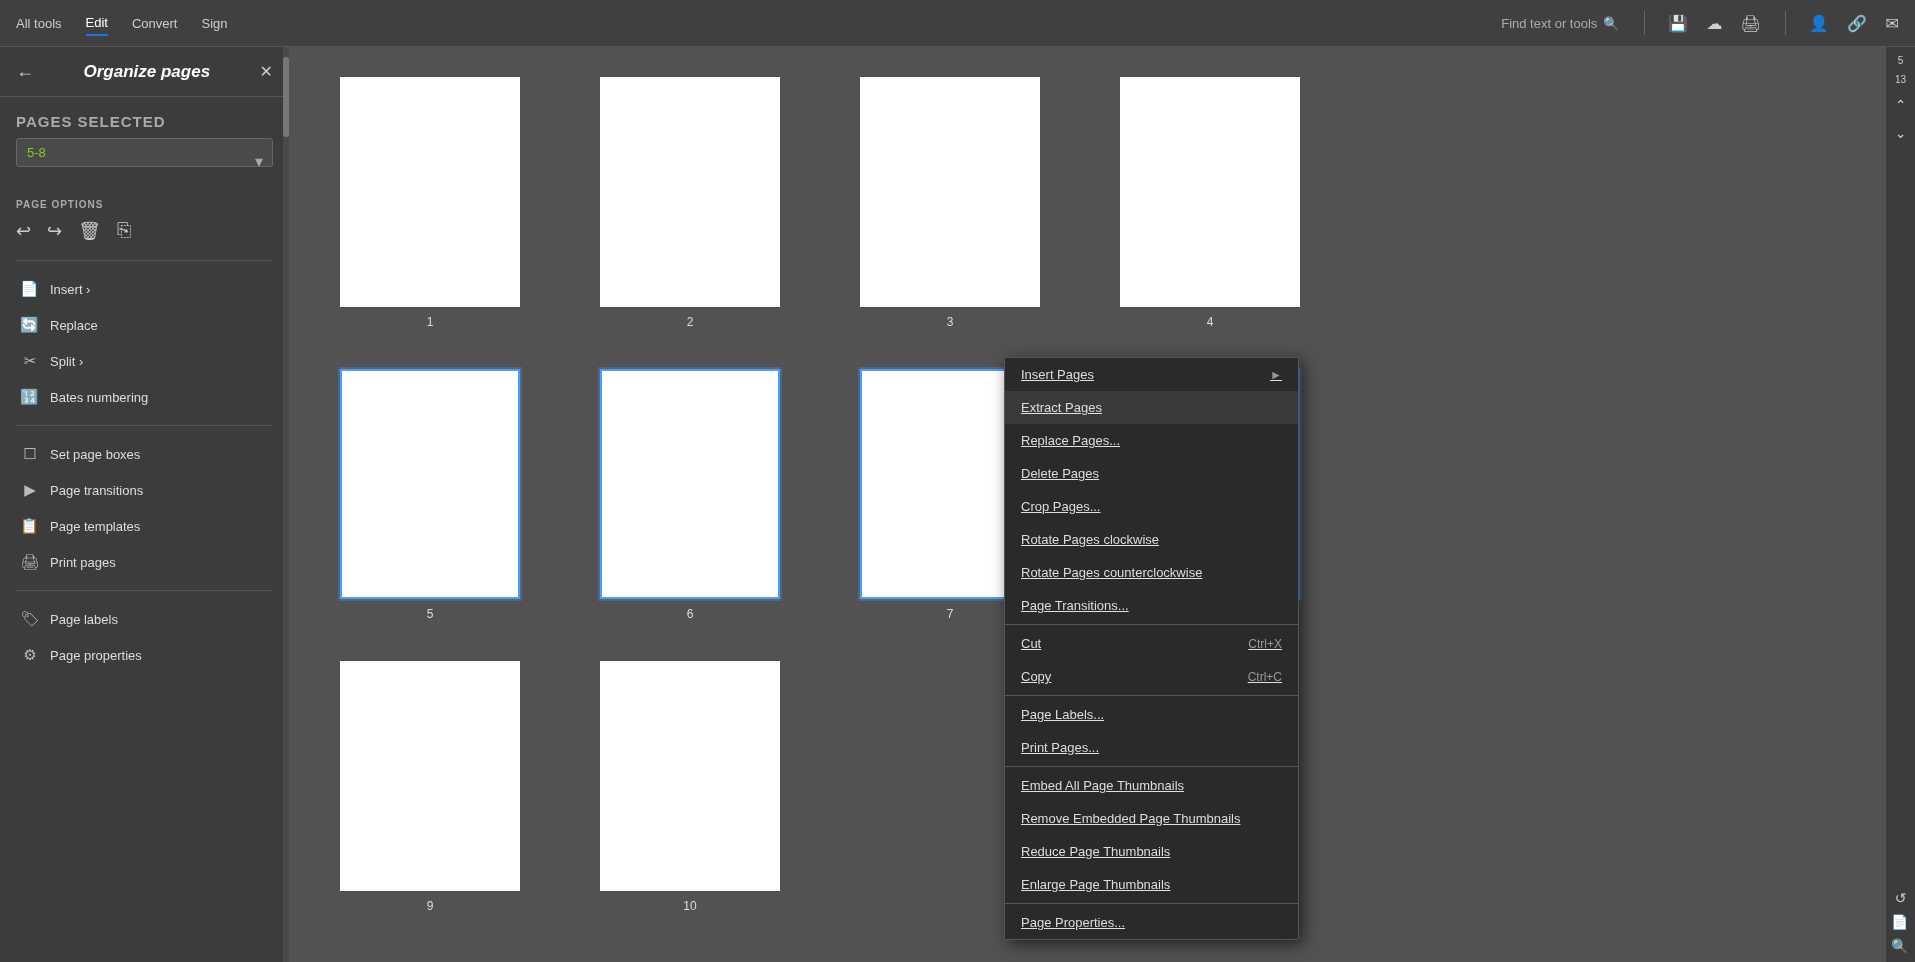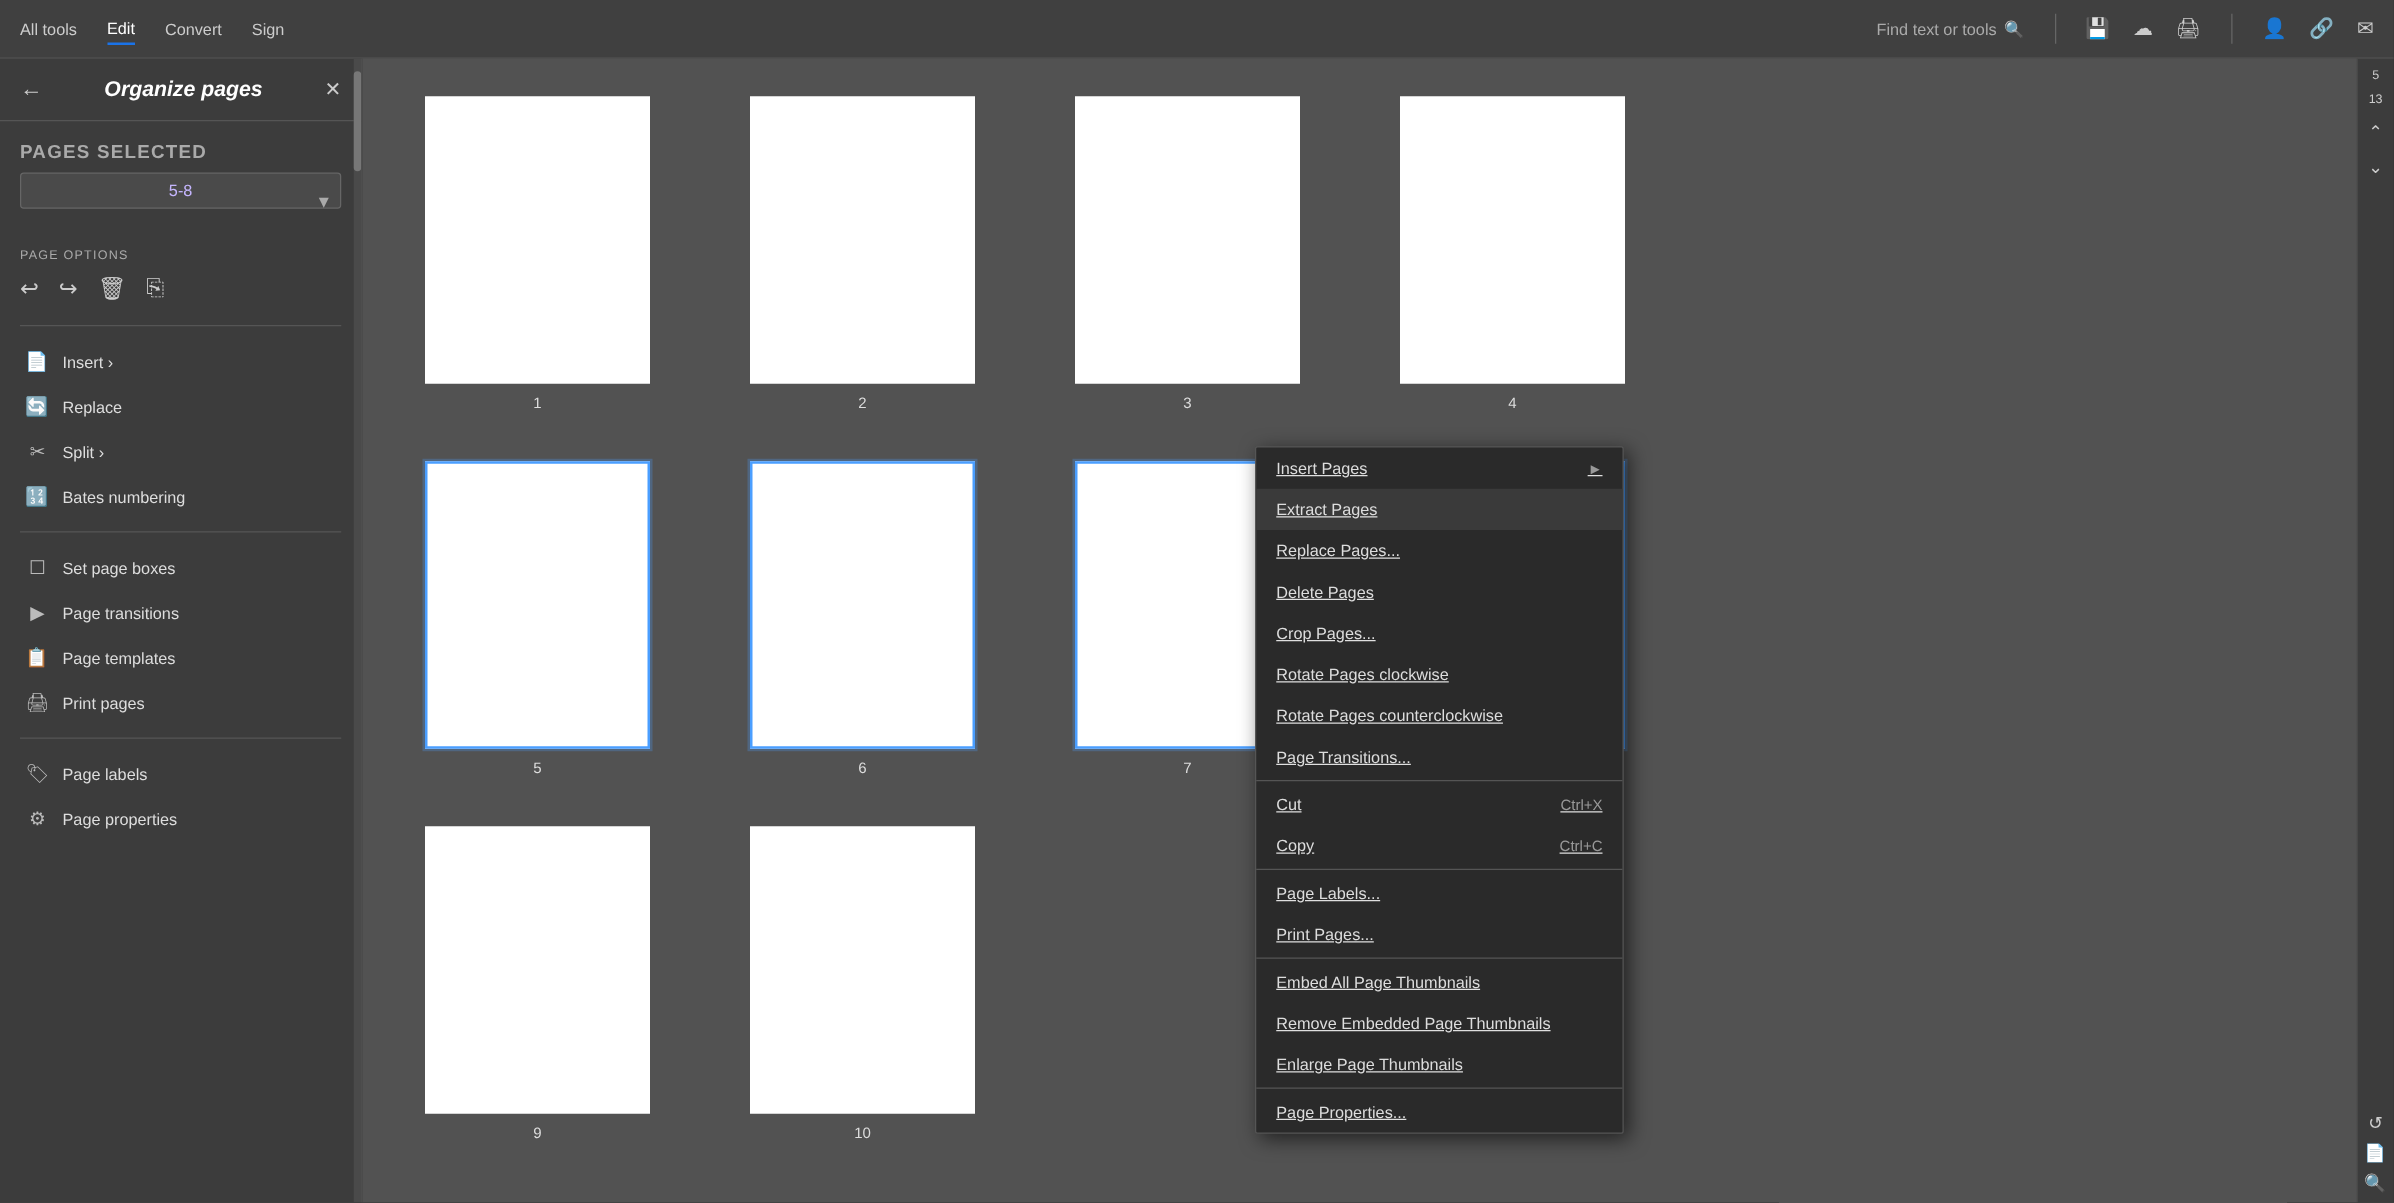--- a/index.html
+++ b/index.html
@@ -103,46 +103,45 @@
       color: #aaa;
       letter-spacing: 1px;
       margin-bottom: 8px;
       margin-top: 4px;
     }
 
     .pages-select {
       width: 100%;
       background: #4a4a4a;
       border: 1px solid #666;
-      color: #c4b5fd;
+      color: #84cc16;
       padding: 6px 10px;
       font-size: 13px;
       border-radius: 3px;
       margin-bottom: 16px;
       appearance: none;
       cursor: pointer;
-      text-align: center;
     }
     .select-wrapper {
       position: relative;
       margin-bottom: 16px;
     }
     .select-wrapper::after {
       content: '▾';
       position: absolute;
       right: 10px;
       top: 50%;
       transform: translateY(-50%);
       color: #aaa;
       pointer-events: none;
     }
 
     .page-options-label {
       font-size: 10px;
-      font-weight: 400;
+      font-weight: 700;
       color: #aaa;
       letter-spacing: 1px;
       margin-bottom: 10px;
     }
 
     .page-options-icons {
       display: flex;
       gap: 16px;
       margin-bottom: 18px;
     }
@@ -788,20 +787,23 @@
         <span>Print Pages...</span>
       </div>
       <div class="context-menu-divider"></div>
       <div class="context-menu-item">
         <span>Embed All Page Thumbnails</span>
       </div>
       <div class="context-menu-item">
         <span>Remove Embedded Page Thumbnails</span>
       </div>
       <div class="context-menu-item">
+        <span>Reduce Page Thumbnails</span>
+      </div>
+      <div class="context-menu-item">
         <span>Enlarge Page Thumbnails</span>
       </div>
       <div class="context-menu-divider"></div>
       <div class="context-menu-item">
         <span>Page Properties...</span>
       </div>
     </div>
   </div>
 
   <div class="right-panel">

